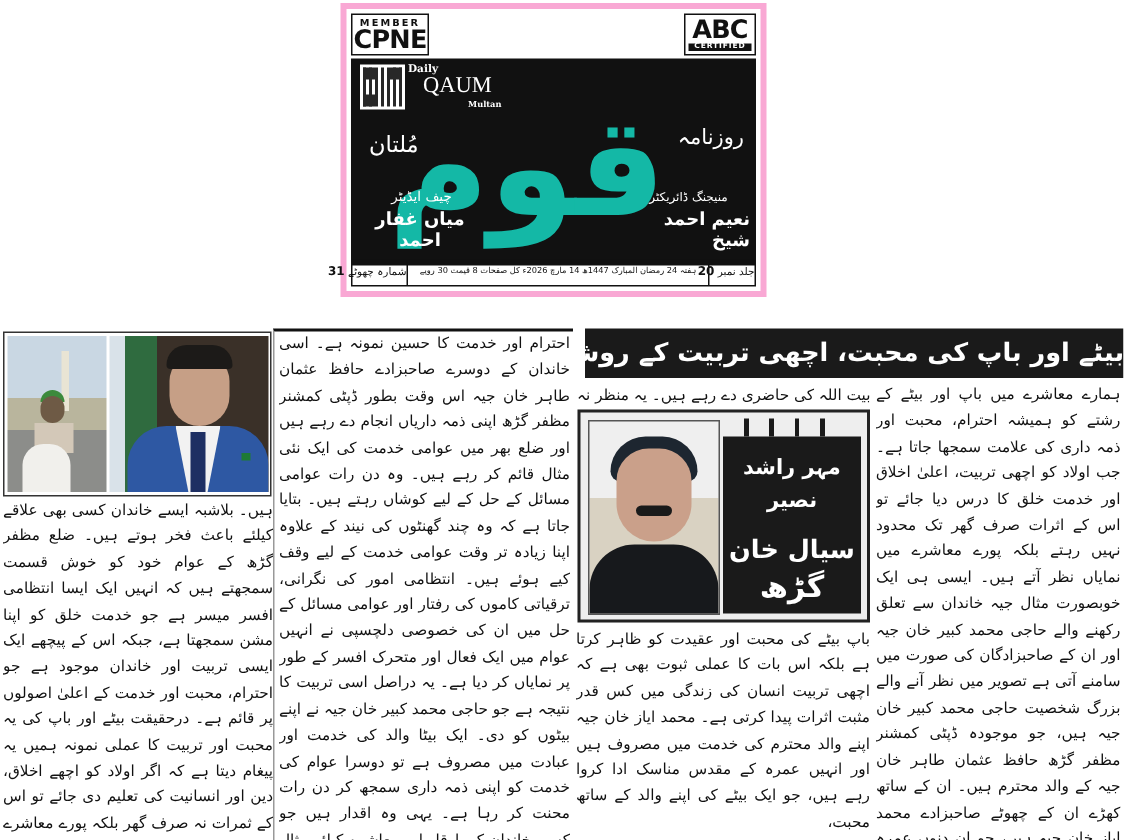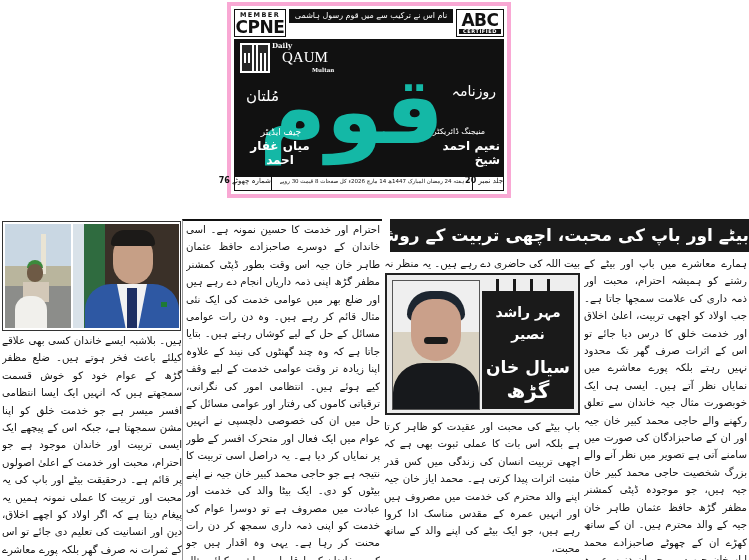--- a/index.html
+++ b/index.html
@@ -97,21 +97,20 @@
 </head>
 <body>
 
 <div id="masthead">
   <div id="mh-top">
     <div id="cpne">
       <div class="m">MEMBER</div>
       <div class="c">CPNE</div>
     </div>
     <div id="tagline">
-      <div id="tag1">نام اس نے ترکیب سے میں قوم رسول ہاشمی</div>
     </div>
     <div id="abc">
       <div class="a">ABC</div>
       <div class="c">CERTIFIED</div>
     </div>
   </div>
 
   <div id="mh-main">
     <div id="qr">
         <div class="grid"></div>
@@ -124,21 +123,21 @@
     <div id="daily-ur">روزنامہ</div>
     <div id="chief-lbl">چیف ایڈیٹر</div>
     <div id="chief-name">میاں غفار احمد</div>
     <div id="md-lbl">منیجنگ ڈائریکٹر</div>
     <div id="md-name">نعیم احمد شیخ</div>
   </div>
 
   <div id="mh-bottom">
     <div id="issue-box">
       <span>شمارہ چھوٹے</span>
-      <b>76</b>
+      <b>31</b>
     </div>
     <div id="date-line">ہفتہ 24 رمضان المبارک 1447ھ 14 مارچ 2026ء کل صفحات 8 قیمت 30 روپے</div>
     <div id="vol-box">
       <span>جلد نمبر</span>
       <b>20</b>
     </div>
   </div>
 </div>
 
 <div id="headline">بیٹے اور باپ کی محبت، اچھی تربیت کے روشن نتائج</div>

